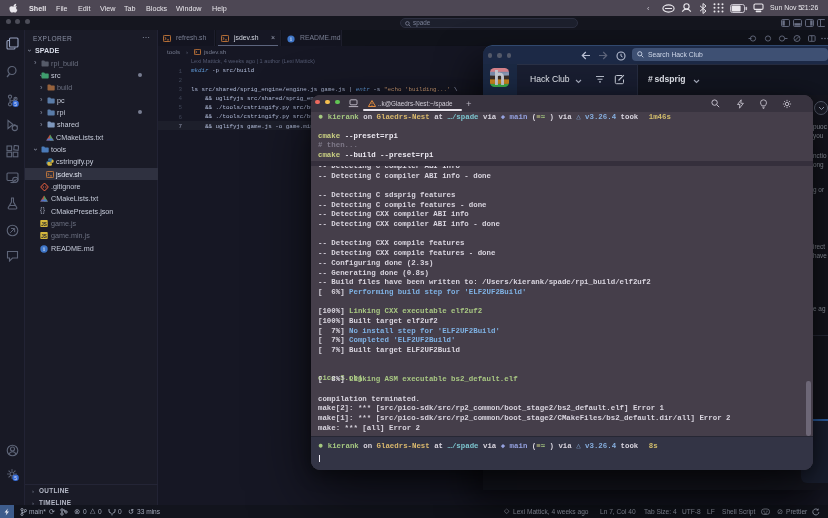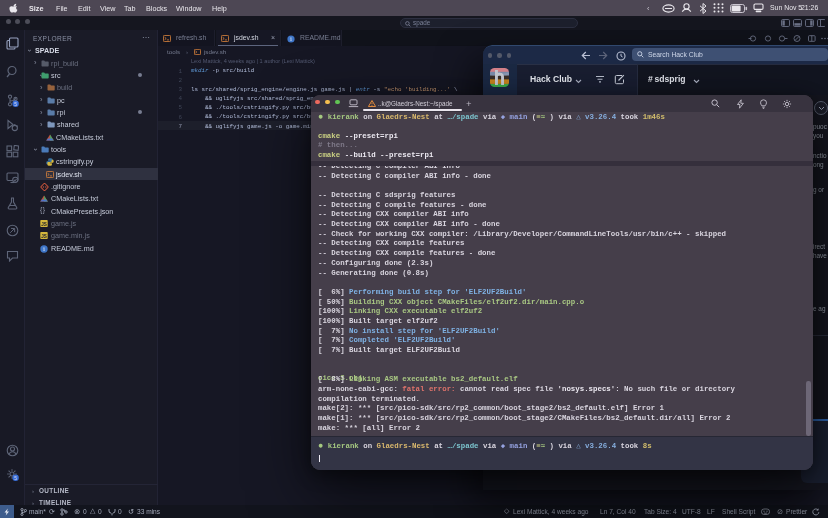--- a/index.html
+++ b/index.html
@@ -48,21 +48,21 @@
   #warp-title { position:absolute; left:0; top:0; width:502px; height:17px; background:#38333f; border-radius:9px 9px 0 0; }
   .tl { position:absolute; top:4.6px; width:4.8px; height:4.8px; border-radius:50%; }
   #warp-bottom { position:absolute; left:0; top:341px; width:502px; height:33.5px; background:#333445; border-radius:0 0 9px 9px; border-top:1px solid #262734; }
   .wline { position:absolute; left:7px; white-space:pre; font-size:7.4px; font-family:"Liberation Mono",monospace;
      font-weight:700; color:#d9d5df; }
   .wg  { color:#a5c880; }  
   .wy  { color:#d9b86d; }  
   .wc  { color:#7cc5cf; }  
   .wl  { color:#95a2e0; }  
   .wb  { color:#86aede; }  
-  .wyl { color:#d3be6c; }  
+  .wyl { color:#d3be6c;margin-left:6px; }  
   .wcmd{ color:#c9cf82; }  
   .ww  { color:#ece9f1; }  
   .wd  { color:#7f7a89; }  
   .wob { color:#7fb2e4; }  
   .wog { color:#a9c883; }  
   .wr  { color:#e0736b; }  
 
   
   .trow { position:relative; height:12.34px; font-size:7.2px; color:#c6cbd9; }
   .trow > * { position:absolute; }
@@ -75,21 +75,21 @@
   .ticon { top:2.5px; }
 </style>
 </head>
 <body>
 
 <div id="menubar" class="abs">
   <svg class="abs" style="left:9px;top:3px" width="9" height="11" viewBox="0 0 9 11">
     <path d="M6.4 1.7c-.5.6-1.3 1-2 .9-.1-.8.3-1.6.7-2.1C5.6-.1 6.5-.5 7.2-.5c.1.8-.2 1.6-.8 2.2z" fill="#e9e7ec" transform="translate(0,1.2)"></path>
     <path d="M7 3.2c-1.1-.1-2 .6-2.5.6C4 3.8 3.2 3.2 2.3 3.2 1.1 3.3 0 4 0 5.8c0 1.1.4 2.3 1 3.1.5.7 1 1.3 1.7 1.3.7 0 .9-.4 1.8-.4.9 0 1.1.4 1.8.4.8 0 1.3-.7 1.7-1.4.5-.8.7-1.6.7-1.6s-1.4-.5-1.4-2c0-1.3 1.1-1.9 1.1-1.9S7.8 3.3 7 3.2z" fill="#e9e7ec" transform="translate(.4,.2) scale(.92)"></path>
   </svg>
-  <span class="mi" style="left:29px;font-weight:700">Size</span>
+  <span class="mi" style="left:29px;font-weight:700">Shell</span>
   <span class="mi" style="left:56px">File</span>
   <span class="mi" style="left:78px">Edit</span>
   <span class="mi" style="left:100px">View</span>
   <span class="mi" style="left:124px">Tab</span>
   <span class="mi" style="left:146px">Blocks</span>
   <span class="mi" style="left:176px">Window</span>
   <span class="mi" style="left:212px">Help</span>
   <span class="mi" style="left:647px;color:#cac6d0">‹</span>
   <svg class="abs" style="left:662px;top:4px" width="13" height="9" viewBox="0 0 13 9">
       <ellipse cx="6.5" cy="4.5" rx="5.6" ry="3.6" fill="none" stroke="#e9e7ec" stroke-width="1.1"></ellipse>
@@ -529,21 +529,21 @@
         <rect x="0" y="0" width="25" height="7" fill="#d9848c"></rect>
         <rect x="0" y="5" width="25" height="5" fill="#7d8fae"></rect>
         <polygon points="0,10 25,6 25,10 0,14" fill="#8d9cb8"></polygon>
         <rect x="0" y="10" width="25" height="9" fill="#3a2e26"></rect>
         <rect x="0" y="15" width="25" height="6" fill="#c8861f"></rect>
         <rect x="0" y="21" width="25" height="4" fill="#3fae4a"></rect>
         <path d="M8.5 2.5v20M8.5 10.5c1.5-3.5 8-3.5 8 1V22.5" stroke="#c9ccd4" stroke-width="3.8" fill="none"></path>
       </g>
     </svg>
     <div style="position:absolute;left:34px;top:0;width:120px;height:31px;background:#191e31;border-top:1px solid #2a3147"></div>
-    <span style="position:absolute;left:47px;top:10px;font-size:8.6px;font-weight:700;color:#e8ebf2">Hack Club</span>
+    <span style="position:absolute;left:47px;top:10px;font-size:8.6px;font-weight:400;color:#e8ebf2">Hack Club</span>
     <svg class="abs" style="left:92px;top:15px" width="7" height="5" viewBox="0 0 7 5">
         <path d="M1 1l2.5 2.5L6 1" fill="none" stroke="#aab0c2" stroke-width="1.1"></path>
       </svg>
     <svg class="abs" style="left:112px;top:11px" width="10" height="9" viewBox="0 0 10 9">
         <g stroke="#b9bfce" stroke-width="1.1" fill="none">
           <line x1="1" y1="1.5" x2="9" y2="1.5"></line>
           <line x1="2.5" y1="4.2" x2="7.5" y2="4.2"></line>
           <line x1="4" y1="6.9" x2="6" y2="6.9"></line>
         </g>
       </svg>
@@ -623,35 +623,33 @@
     <div class="wline" style="top:29.1px"><span class="wd"># then...</span></div>
     <div class="wline" style="top:38.8px"><span class="wcmd">cmake</span> <span class="ww">--build --preset=rpi</span></div>
   </div>
   <div id="warp-block2" style="position:absolute;left:0;top:66.9px;width:502px;height:274px;overflow:hidden">
     <div class="wline" style="top:0">-- Detecting C compiler ABI Info</div>
     <div class="wline" style="top:9.7px">-- Detecting C compiler ABI info - done</div>
     <div class="wline" style="top:29.1px">-- Detecting C sdsprig features</div>
     <div class="wline" style="top:38.8px">-- Detecting C compile features - done</div>
     <div class="wline" style="top:48.5px">-- Detecting CXX compiler ABI info</div>
     <div class="wline" style="top:58.2px">-- Detecting CXX compiler ABI info - done</div>
-    <div class="wline" style="top:67.9px">-- Check for working CXX compiler: /Library/Developer/CommandLineTools/usr/bin/c++ - skipped</div>
     <div class="wline" style="top:77.6px">-- Detecting CXX compile features</div>
     <div class="wline" style="top:87.3px">-- Detecting CXX compile features - done</div>
     <div class="wline" style="top:97px">-- Configuring done (2.3s)</div>
     <div class="wline" style="top:106.7px">-- Generating done (0.8s)</div>
+    <div class="wline" style="top:116.4px">-- Build files have been written to: /Users/kierank/spade/rpi_build/elf2uf2</div>
     <div class="wline" style="top:126.1px">[  6%] <span class="wob">Performing build step for 'ELF2UF2Build'</span></div>
-    <div class="wline" style="top:135.8px">[ 50%] <span class="wog">Building CXX object CMakeFiles/elf2uf2.dir/main.cpp.o</span></div>
     <div class="wline" style="top:145.5px">[100%] <span class="wog">Linking CXX executable elf2uf2</span></div>
     <div class="wline" style="top:155.2px">[100%] Built target elf2uf2</div>
     <div class="wline" style="top:164.9px">[  7%] <span class="wob">No install step for 'ELF2UF2Build'</span></div>
     <div class="wline" style="top:174.6px">[  7%] <span class="wob">Completed 'ELF2UF2Build'</span></div>
     <div class="wline" style="top:184.3px">[  7%] Built target ELF2UF2Build</div>
     <div class="wline" style="top:212px"><span class="wog">oice.S.obj</span></div>
     <div class="wline" style="top:213.4px">[  8%] <span class="wog">Linking ASM executable bs2_default.elf</span></div>
-    <div class="wline" style="top:223.1px">arm-none-eabi-gcc: <span class="wr">fatal error: </span>cannot read spec file <span class="ww">'nosys.specs'</span>: No such file or directory</div>
     <div class="wline" style="top:232.8px">compilation terminated.</div>
     <div class="wline" style="top:242.5px">make[2]: *** [src/pico-sdk/src/rp2_common/boot_stage2/bs2_default.elf] Error 1</div>
     <div class="wline" style="top:252.2px">make[1]: *** [src/pico-sdk/src/rp2_common/boot_stage2/CMakeFiles/bs2_default.dir/all] Error 2</div>
     <div class="wline" style="top:261.9px">make: *** [all] Error 2</div>
   </div>
   <div style="position:absolute;left:0;top:65.5px;width:502px;height:5px;background:#352f3c"></div>
   <div style="position:absolute;left:495px;top:285.5px;width:4.5px;height:55.5px;border-radius:2.2px;background:rgba(165,160,180,.42)"></div>
   <div id="warp-bottom">
     <div class="wline" style="top:3.6px"><span class="wg"><span style="font-size:8.8px">●</span> kierank</span> on <span class="wy">Glaedrs-Nest</span> at <span class="wc">…/spade</span> via <span class="wl">◆ main</span> (<span class="wcmd">≡</span><span class="wg">≈</span> ) via <span class="wb">△ v3.26.4</span> took <span class="wyl">8s</span></div>
     <div style="position:absolute;left:7.5px;top:17.5px;width:1.3px;height:7.5px;background:#efecf4"></div>

